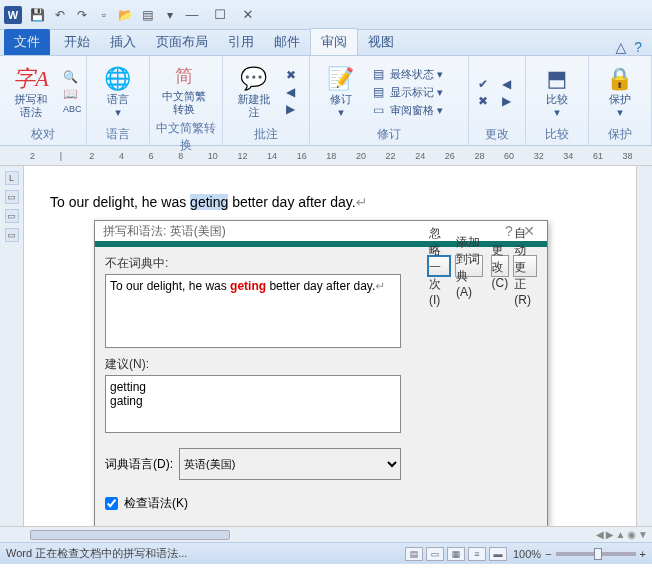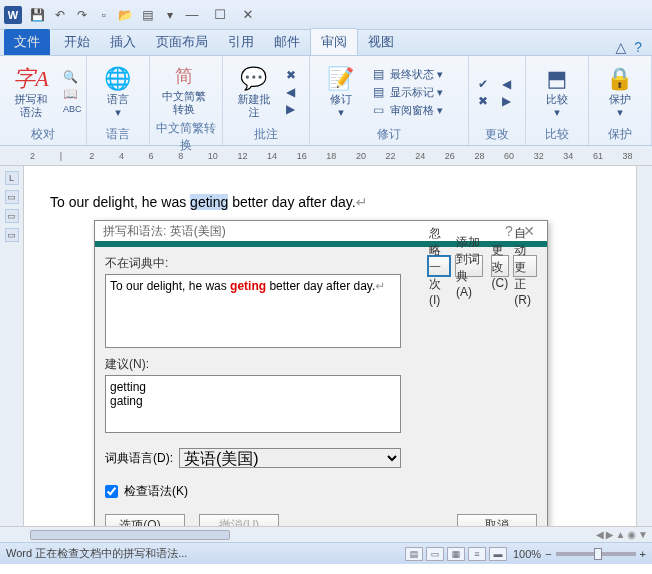--- a/index.html
+++ b/index.html
@@ -50,21 +50,21 @@
 .fieldlabel { font-size: 12px; color: #333; margin-bottom: 2px; }
 .textbox { border: 1px solid #888; background: #fff; padding: 4px; font-size: 12px; font-family: serif; }
 .notfound { height: 74px; }
 .notfound .err { color: #d00; font-weight: bold; }
 .suggest { height: 58px; }
 .dlg-right { width: 110px; display: flex; flex-direction: row; gap: 4px; }
 .dlgbtn { height: 22px; border: 1px solid #999; background: linear-gradient(#fdfdfd,#e8e8e8); font-size: 12px; color: #333; display: flex; align-items: center; justify-content: center; }
 .dlgbtn.primary { border: 2px solid #2a7ab8; }
 .dlgbtn.disabled { color: #aaa; }
 .dlg-row { display: flex; align-items: center; gap: 6px; margin-top: 15px; }
-.dlg-row select { flex: 1; height: 20px; border: 1px solid #888; font-size: 16px; }
+.dlg-row select { flex: 1; height: 32px; border: 1px solid #888; font-size: 11px; }
 .dlg-bottom { display: flex; gap: 14px; padding: 6px 10px 10px; }
 .dlg-bottom .dlgbtn { width: 80px; }
 .dlg-bottom .spacer { flex: 1; }
 
 .hscroll { height: 16px; background: #e8eef6; border-top: 1px solid #ccc; display: flex; align-items: center; }
 .hscroll .thumb { width: 200px; height: 10px; background: #cdd9ea; border: 1px solid #aab; margin-left: 30px; border-radius: 2px; }
 .hscroll .arrows { margin-left: auto; display: flex; gap: 2px; padding-right: 4px; color: #888; font-size: 10px; }
 
 .status { height: 22px; background: linear-gradient(#dce8f7,#c9dbf2); display: flex; align-items: center; padding: 0 6px; font-size: 11px; color: #444; border-top: 1px solid #b8cde4; }
 .status .spacer { flex: 1; }

